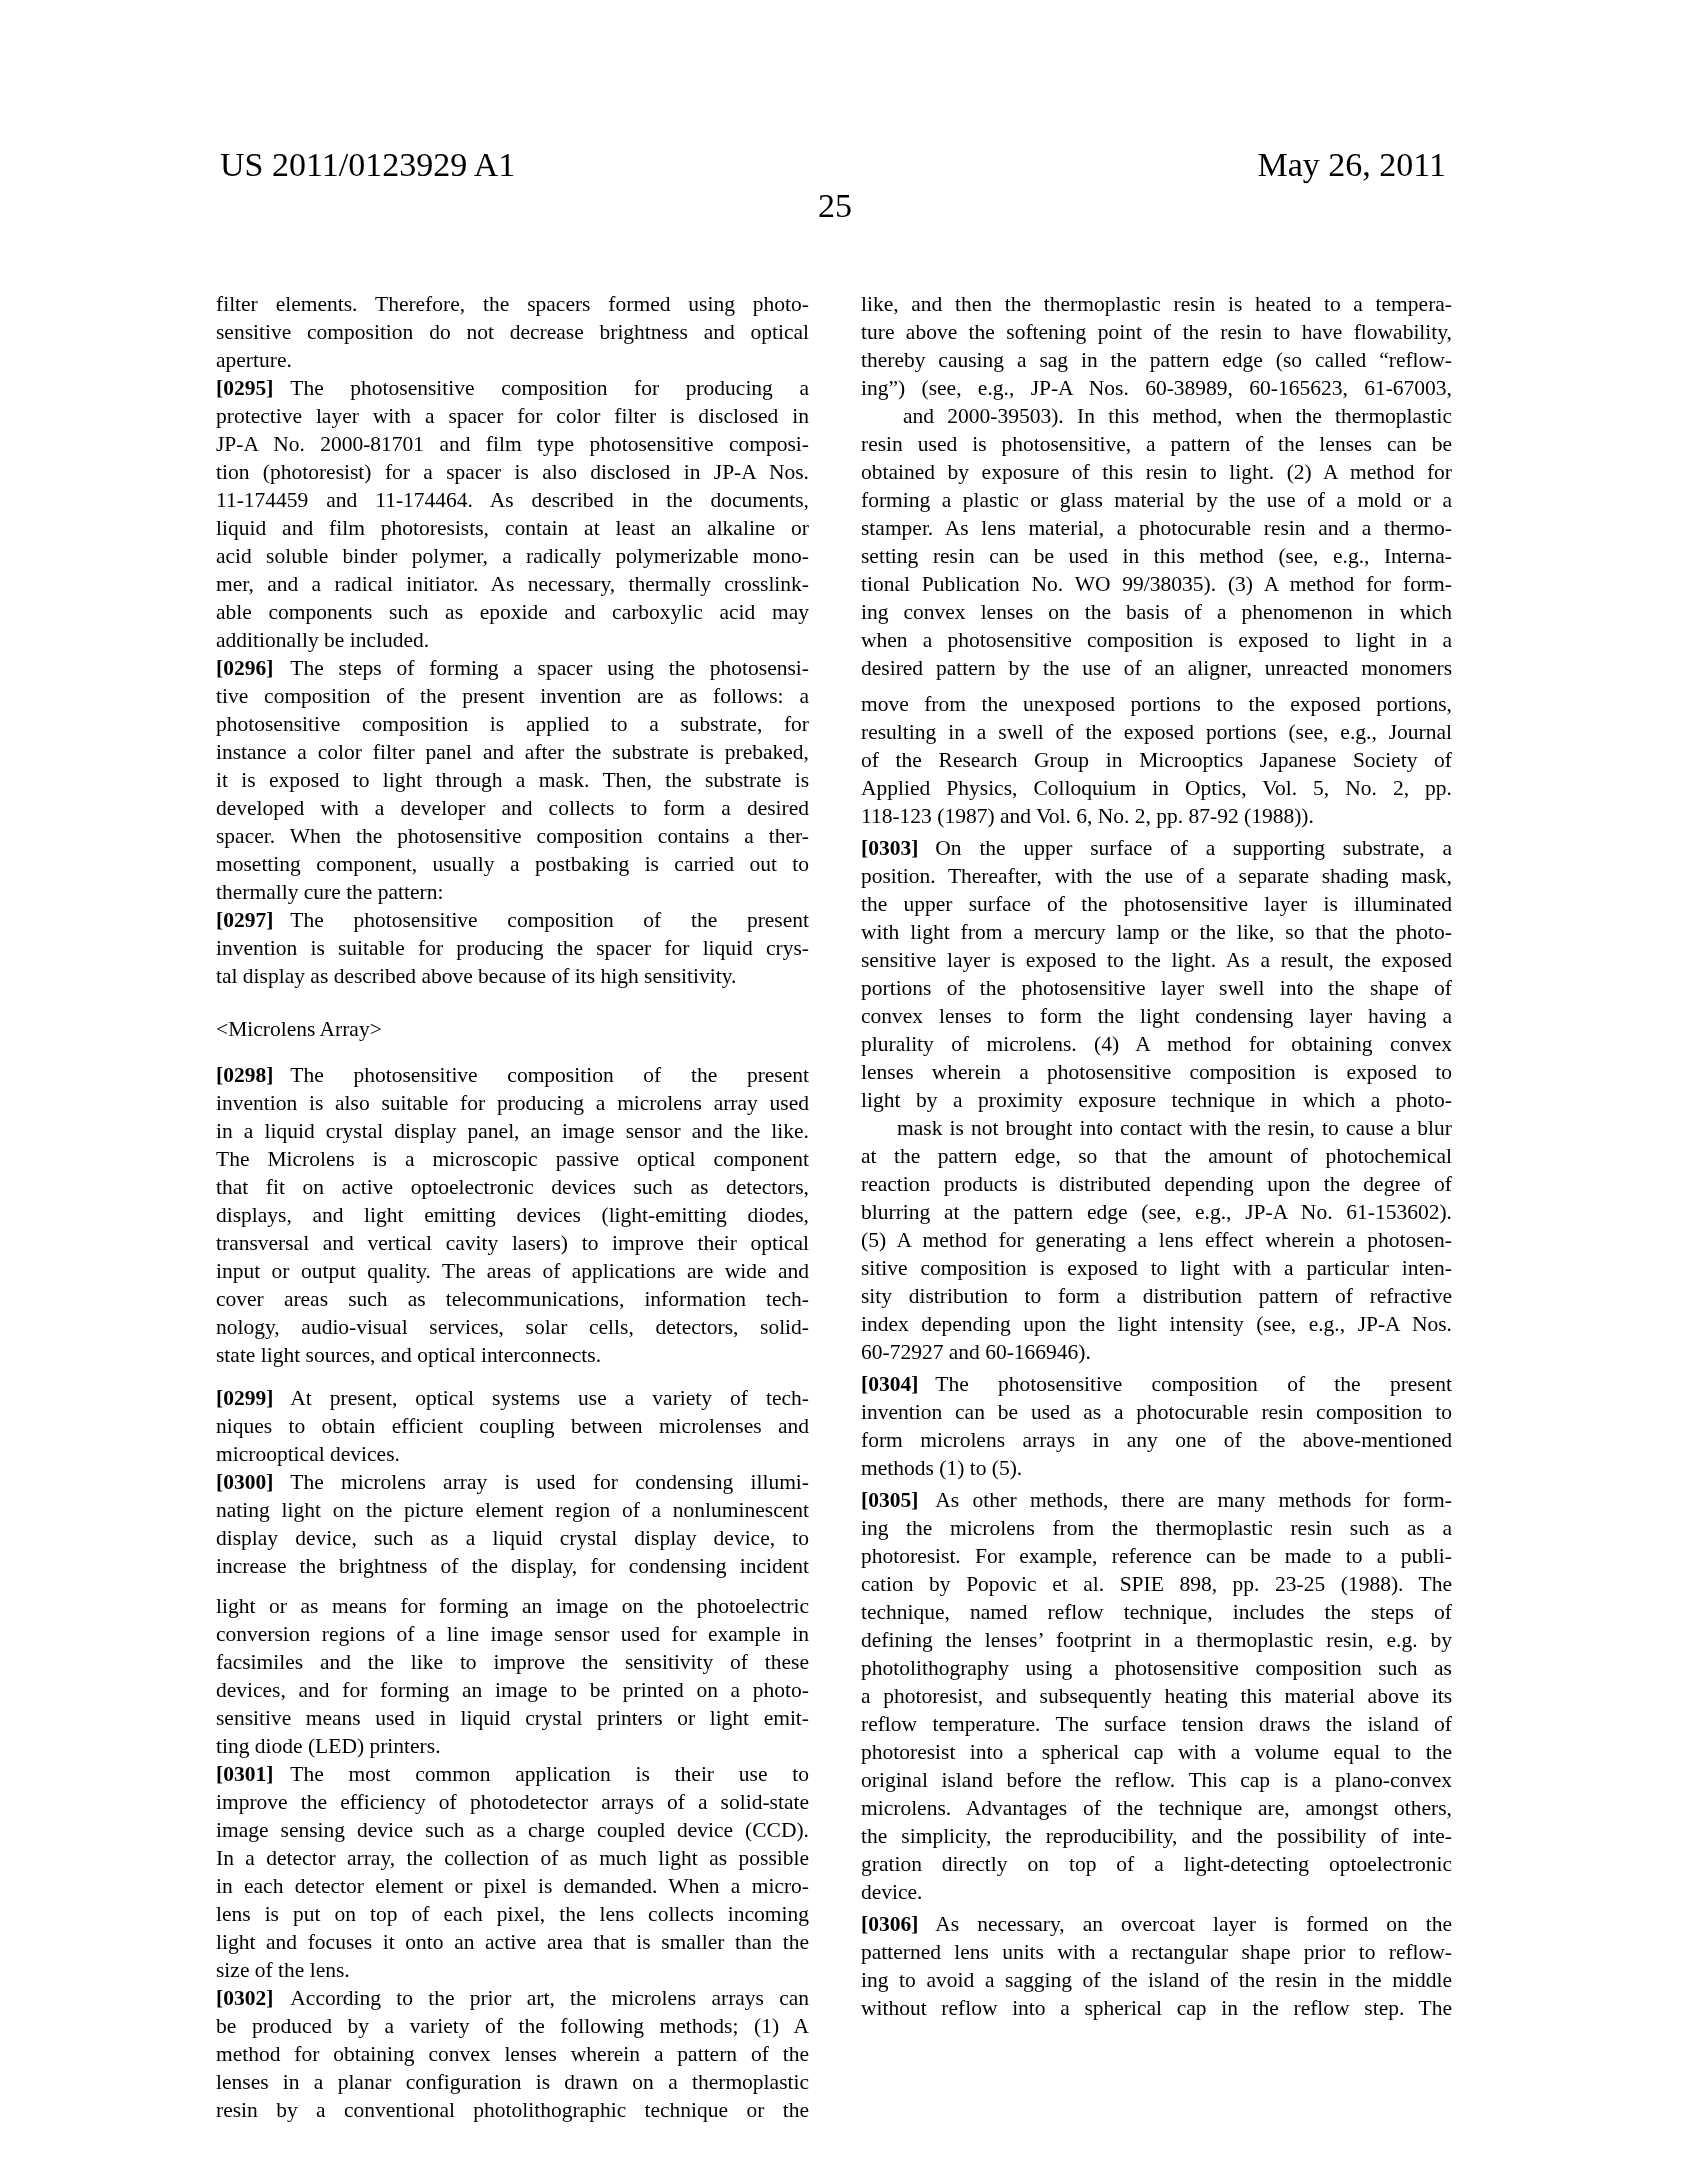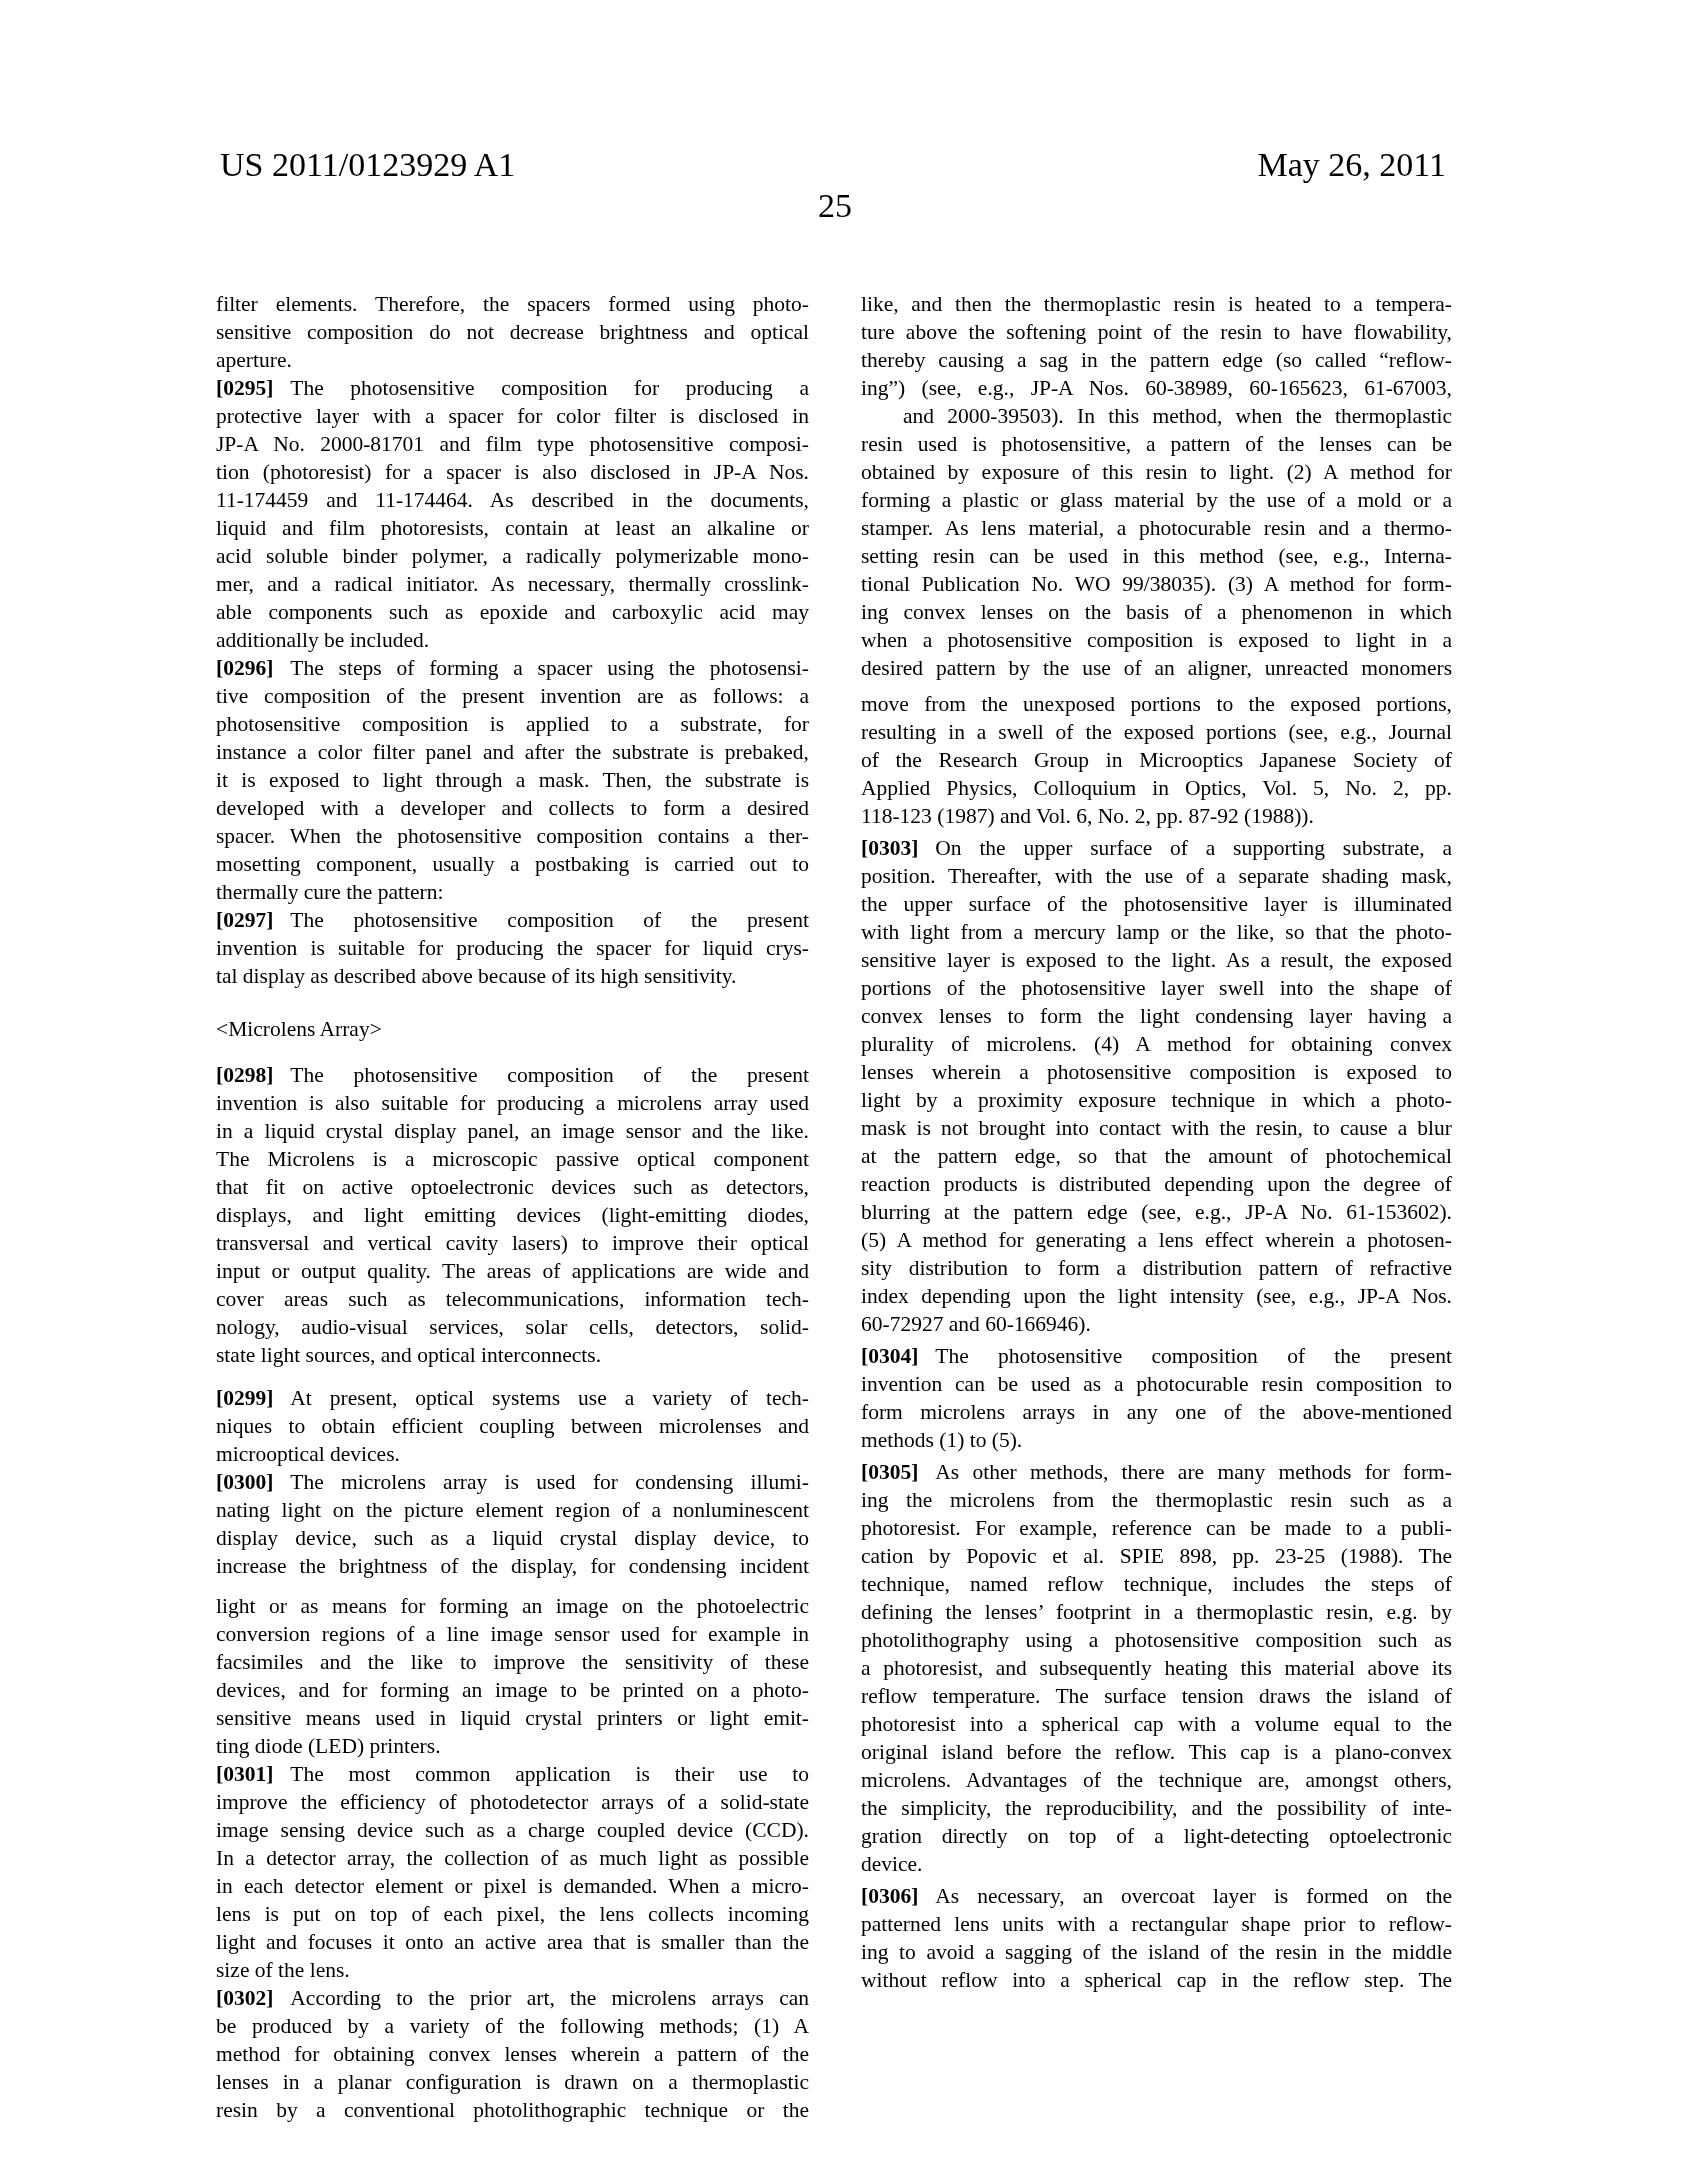--- a/index.html
+++ b/index.html
@@ -138,25 +138,26 @@
       <span class="ln" style="text-align-last: justify;"><span class="pnum">[0303]</span><span>On the upper surface of a supporting substrate, a</span></span>
       <span class="ln" style="text-align-last: justify;"><span>position. Thereafter, with the use of a separate shading mask,</span></span>
       <span class="ln" style="text-align-last: justify;"><span>the upper surface of the photosensitive layer is illuminated</span></span>
       <span class="ln" style="text-align-last: justify;"><span>with light from a mercury lamp or the like, so that the photo-</span></span>
       <span class="ln" style="text-align-last: justify;"><span>sensitive layer is exposed to the light. As a result, the exposed</span></span>
       <span class="ln" style="text-align-last: justify;"><span>portions of the photosensitive layer swell into the shape of</span></span>
       <span class="ln" style="text-align-last: justify;"><span>convex lenses to form the light condensing layer having a</span></span>
       <span class="ln" style="text-align-last: justify;"><span>plurality of microlens. (4) A method for obtaining convex</span></span>
       <span class="ln" style="text-align-last: justify;"><span>lenses wherein a photosensitive composition is exposed to</span></span>
       <span class="ln" style="text-align-last: justify;"><span>light by a proximity exposure technique in which a photo-</span></span>
-      <span class="ln" style="text-align-last: justify;"><span>mask is not brought into contact with the resin, to cause a blur</span></span>
+      <span class="ln" style="text-align-last: justify; margin-left: 36px;"><span>mask is not brought into contact with the resin, to cause a blur</span></span>
       <span class="ln" style="text-align-last: justify;"><span>at the pattern edge, so that the amount of photochemical</span></span>
       <span class="ln" style="text-align-last: justify;"><span>reaction products is distributed depending upon the degree of</span></span>
       <span class="ln" style="text-align-last: justify;"><span>blurring at the pattern edge (see, e.g., JP-A No. 61-153602).</span></span>
       <span class="ln" style="text-align-last: justify;"><span>(5) A method for generating a lens effect wherein a photosen-</span></span>
+      <span class="ln" style="text-align-last: justify;"><span>sitive composition is exposed to light with a particular inten-</span></span>
       <span class="ln" style="text-align-last: justify;"><span>sity distribution to form a distribution pattern of refractive</span></span>
       <span class="ln" style="text-align-last: justify;"><span>index depending upon the light intensity (see, e.g., JP-A Nos.</span></span>
       <span class="ln end"><span>60-72927 and 60-166946).</span></span>
     </div>
     <div class="para-gap"></div>
     <div>
       <span class="ln" style="text-align-last: justify;"><span class="pnum">[0304]</span><span>The photosensitive composition of the present</span></span>
       <span class="ln" style="text-align-last: justify;"><span>invention can be used as a photocurable resin composition to</span></span>
       <span class="ln" style="text-align-last: justify;"><span>form microlens arrays in any one of the above-mentioned</span></span>
       <span class="ln end"><span>methods (1) to (5).</span></span>

